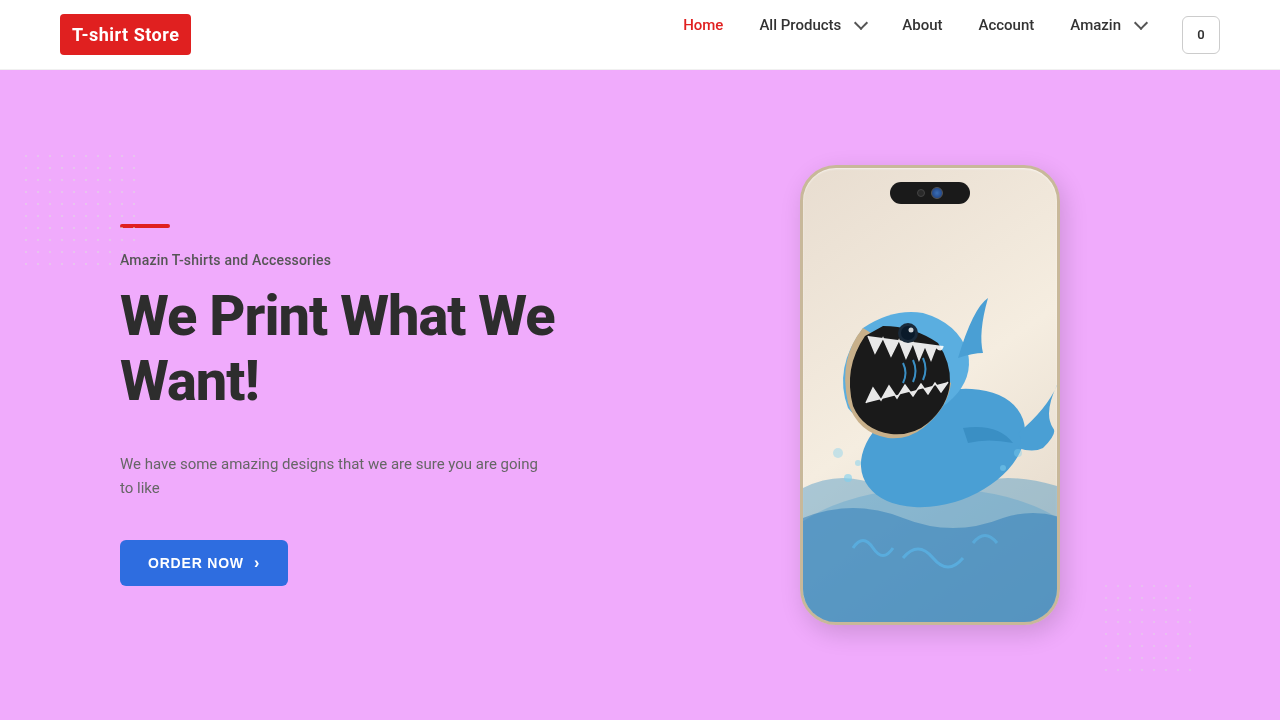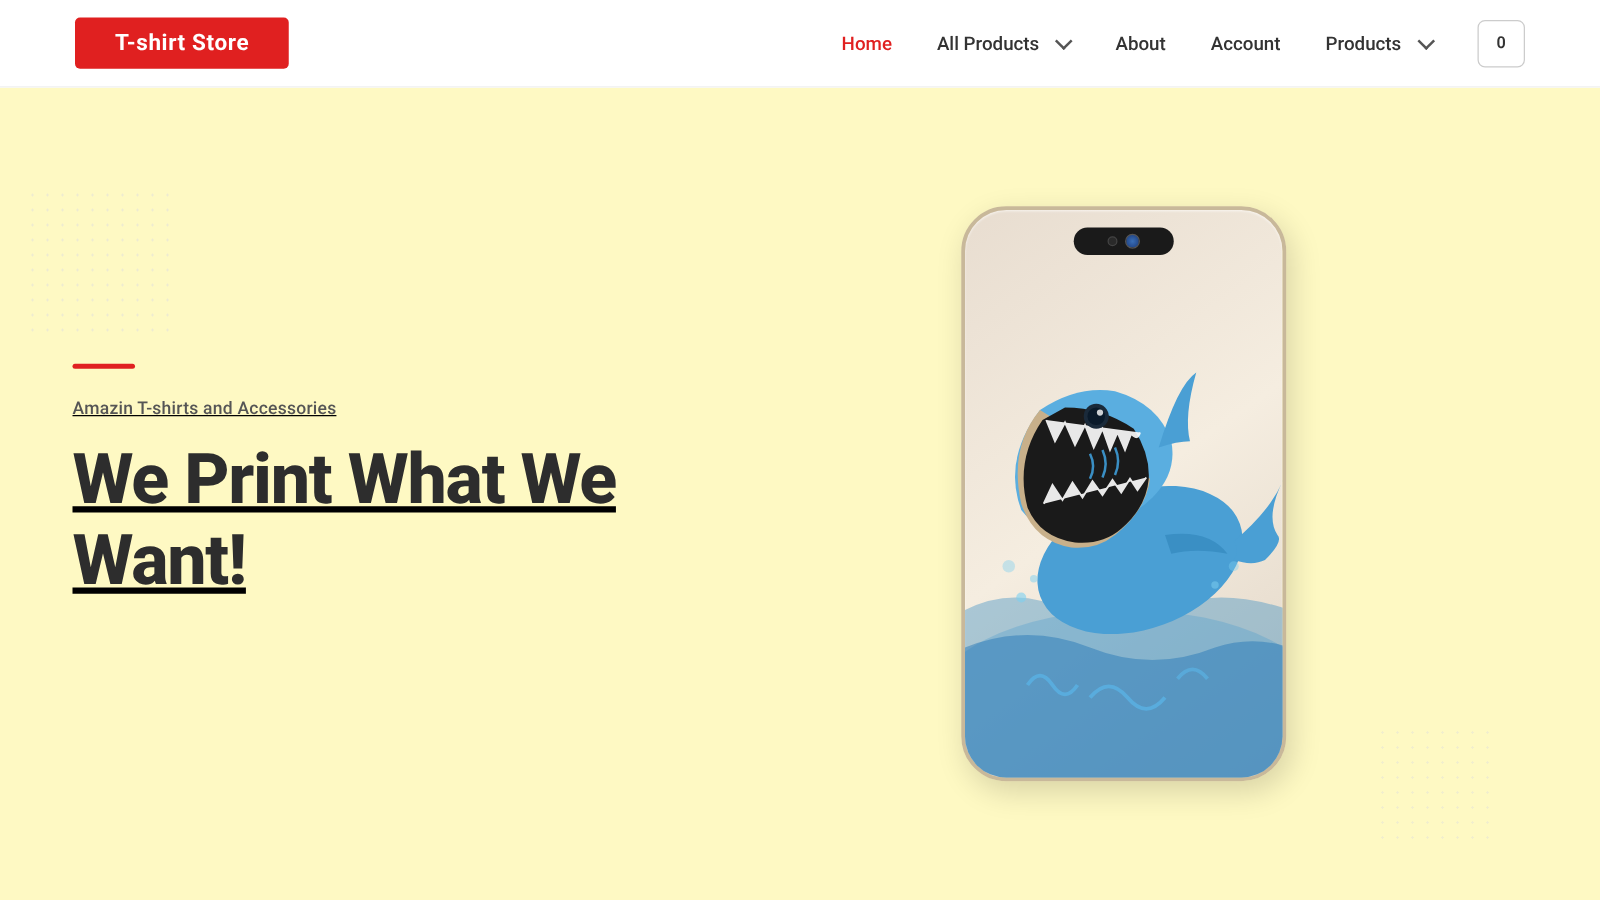--- a/index.html
+++ b/index.html
@@ -28,28 +28,28 @@
       border-bottom: 1px solid #f0f0f0;
       position: relative;
       z-index: 10;
     }
 
     .logo {
       background: #e02020;
       color: #fff;
       font-weight: 700;
       font-size: 18px;
-      padding: 10px 32px;
+      padding: 10px 12px;
       border-radius: 4px;
       letter-spacing: 0.5px;
     }
 
     nav {
       display: flex;
-      align-items: center;
+      align-items: flex-start;
       gap: 36px;
     }
 
     .nav-link {
       color: #333;
       text-decoration: none;
       font-size: 15px;
       font-weight: 500;
       cursor: pointer;
     }
@@ -91,24 +91,23 @@
       font-size: 13px;
       font-weight: 600;
       color: #333;
     }
 
     
     .hero {
       display: flex;
       align-items: center;
       height: calc(720px - 70px);
-      padding: 0 60px 0 58px;
-      position: relative;
-      background: #fef9c3;
-      text-decoration: underline;
+      padding: 0 60px 0 120px;
+      position: relative;
+      background: #f0abfc;
     }
 
     .hero-content {
       flex: 1;
       max-width: 520px;
       padding-top: 20px;
     }
 
     .hero-divider {
       width: 50px;
@@ -310,21 +309,21 @@
     <a class="nav-link nav-link-with-arrow">
       <span>All Products</span>
       <span class="chevron-down"></span>
     </a>
 
     <a class="nav-link">About</a>
 
     <a class="nav-link">Account</a>
 
     <a class="nav-link nav-link-with-arrow">
-      <span>Products</span>
+      <span>Amazin</span>
       <span class="chevron-down"></span>
     </a>
 
     <div class="cart-btn">
       <span class="cart-count">0</span>
     </div>
   </nav>
 </header>
 
 <section class="hero">
@@ -334,21 +333,26 @@
     <div class="bg-dot-grid-2"></div>
   </div>
 
   <div class="hero-content">
     <div class="hero-divider"></div>
 
     <p class="hero-subtitle">Amazin T-shirts and Accessories</p>
 
     <h1 class="hero-title">We Print What We Want!</h1>
 
-
+    <p class="hero-description">We have some amazing designs that we are sure you are going to like</p>
+
+    <button class="order-btn">
+      <span>ORDER NOW</span>
+      <span class="arrow">›</span>
+    </button>
   </div>
 
   <div class="hero-image">
     <div class="phone-mockup">
       <div class="phone-outer">
 
         <div class="phone-notch">
           <div class="camera-dot"></div>
           <div class="camera-sensor"></div>
         </div>

